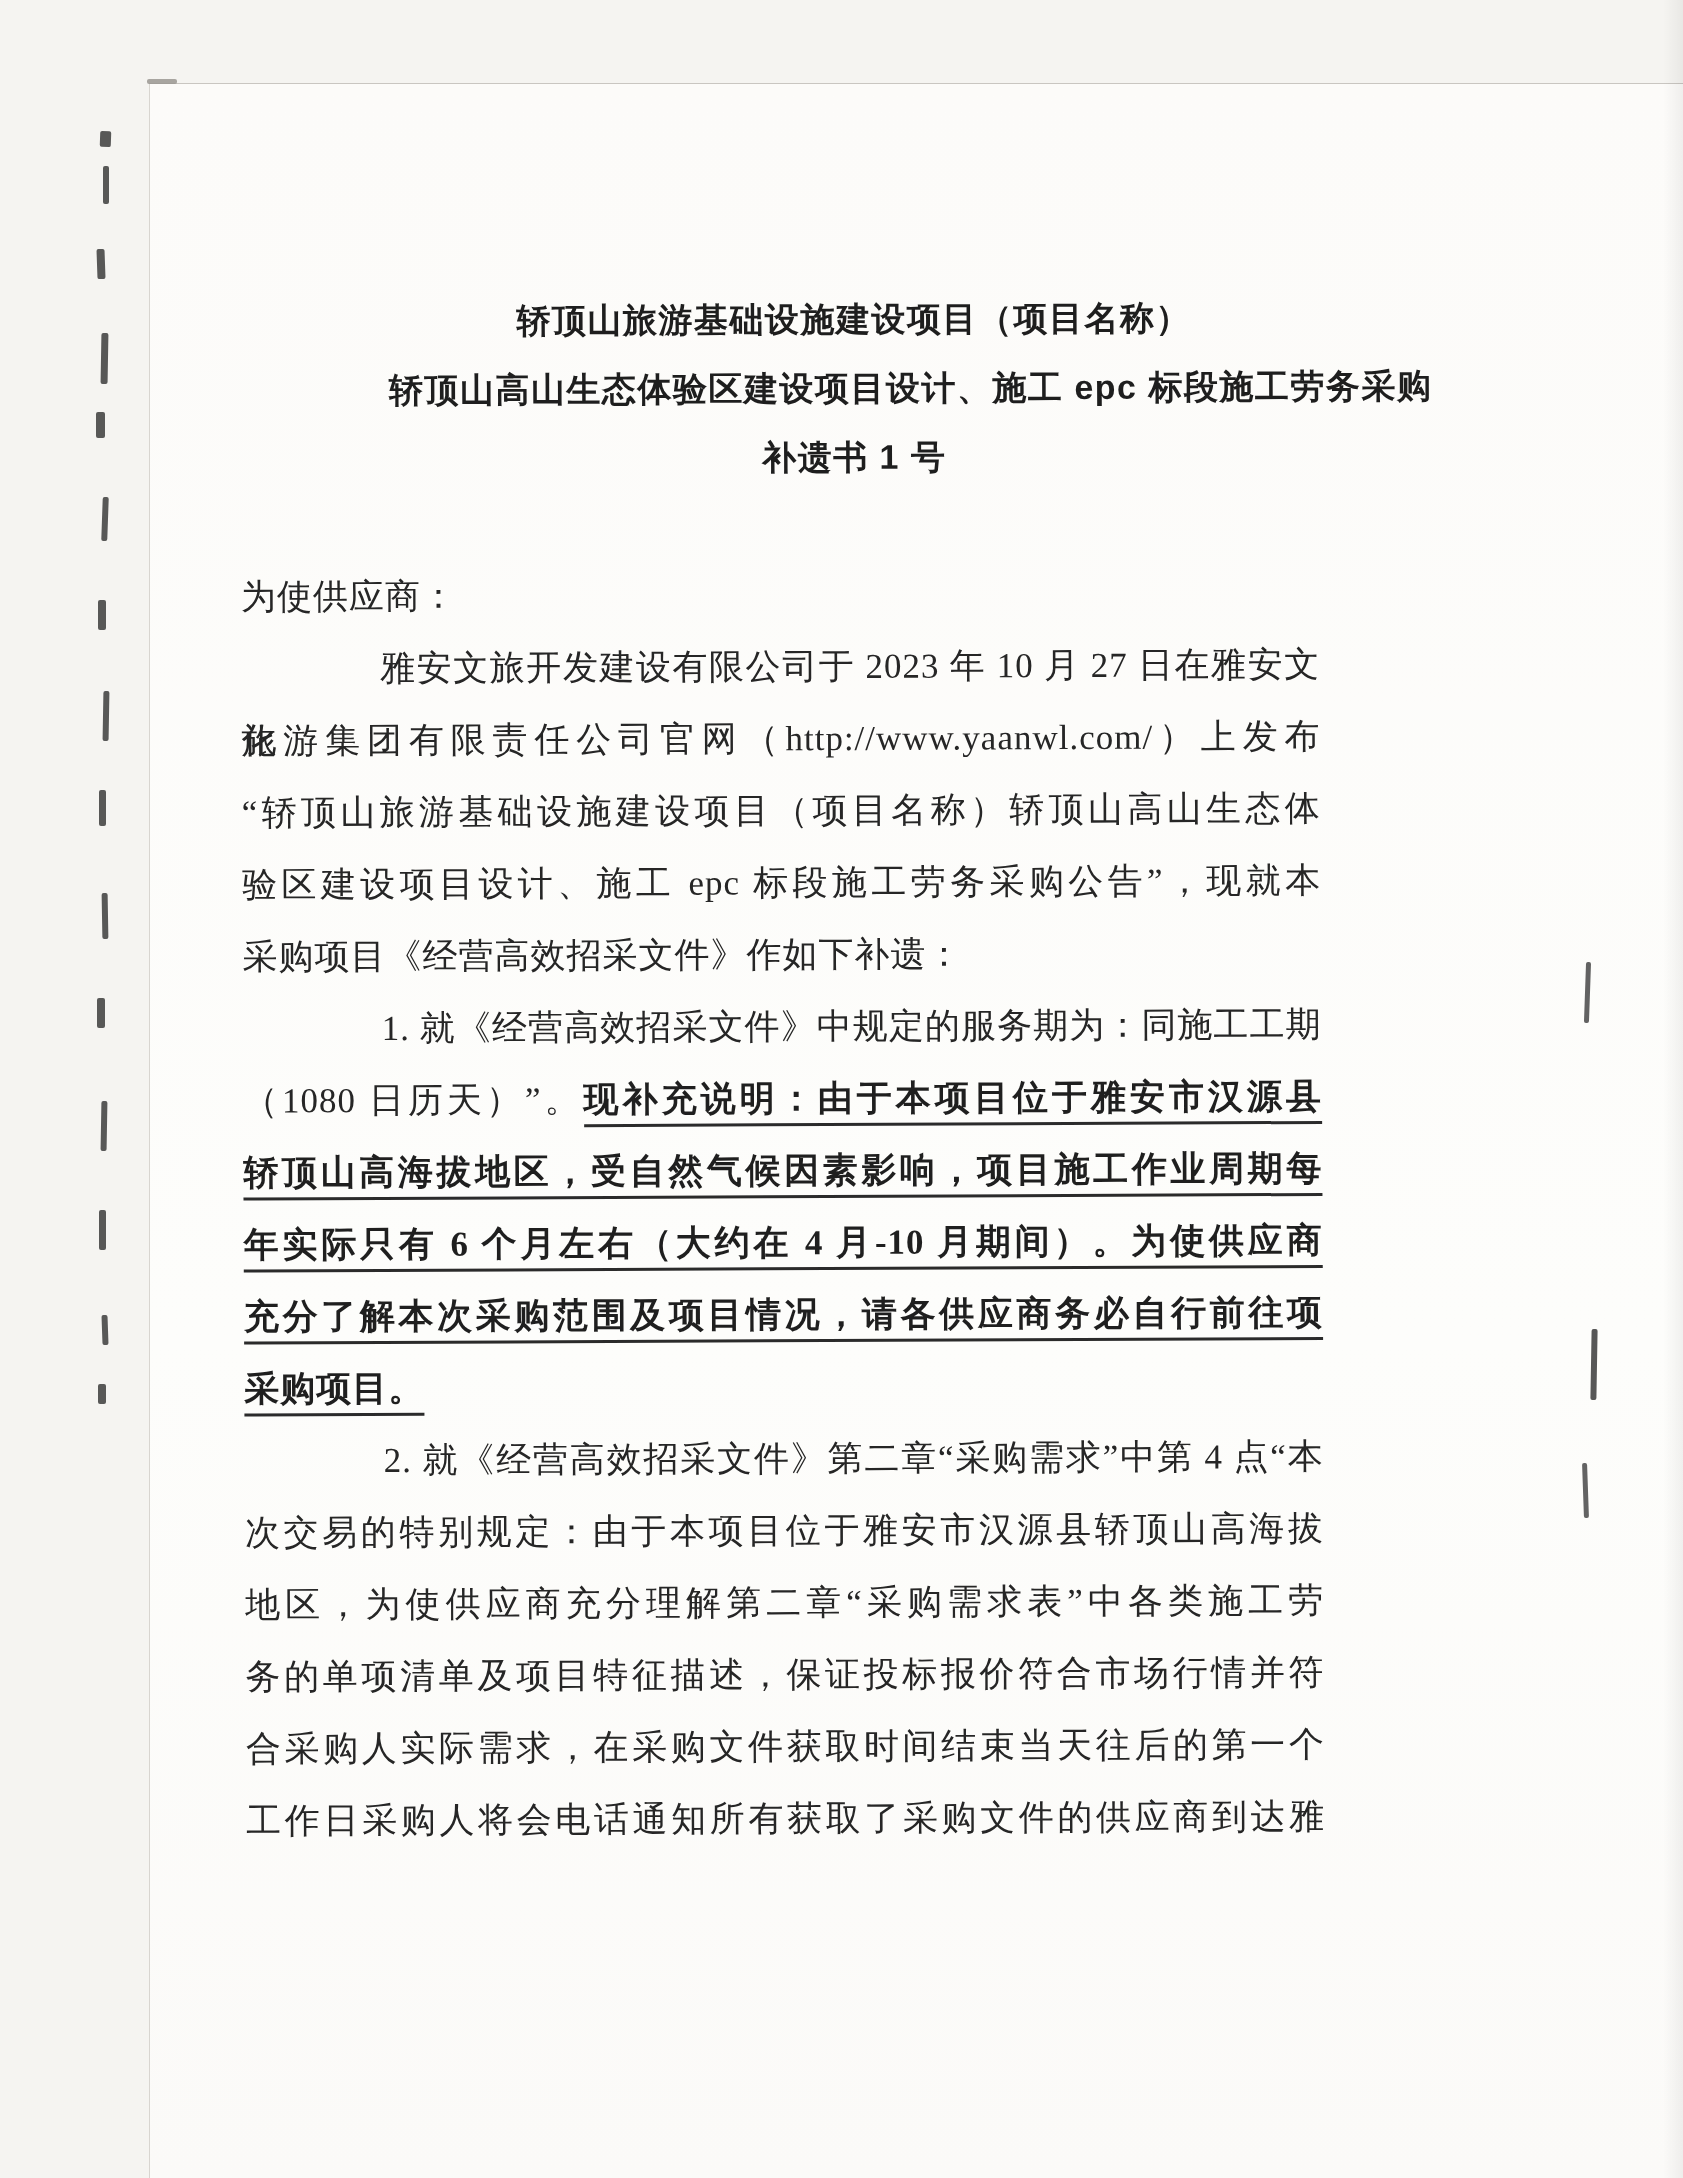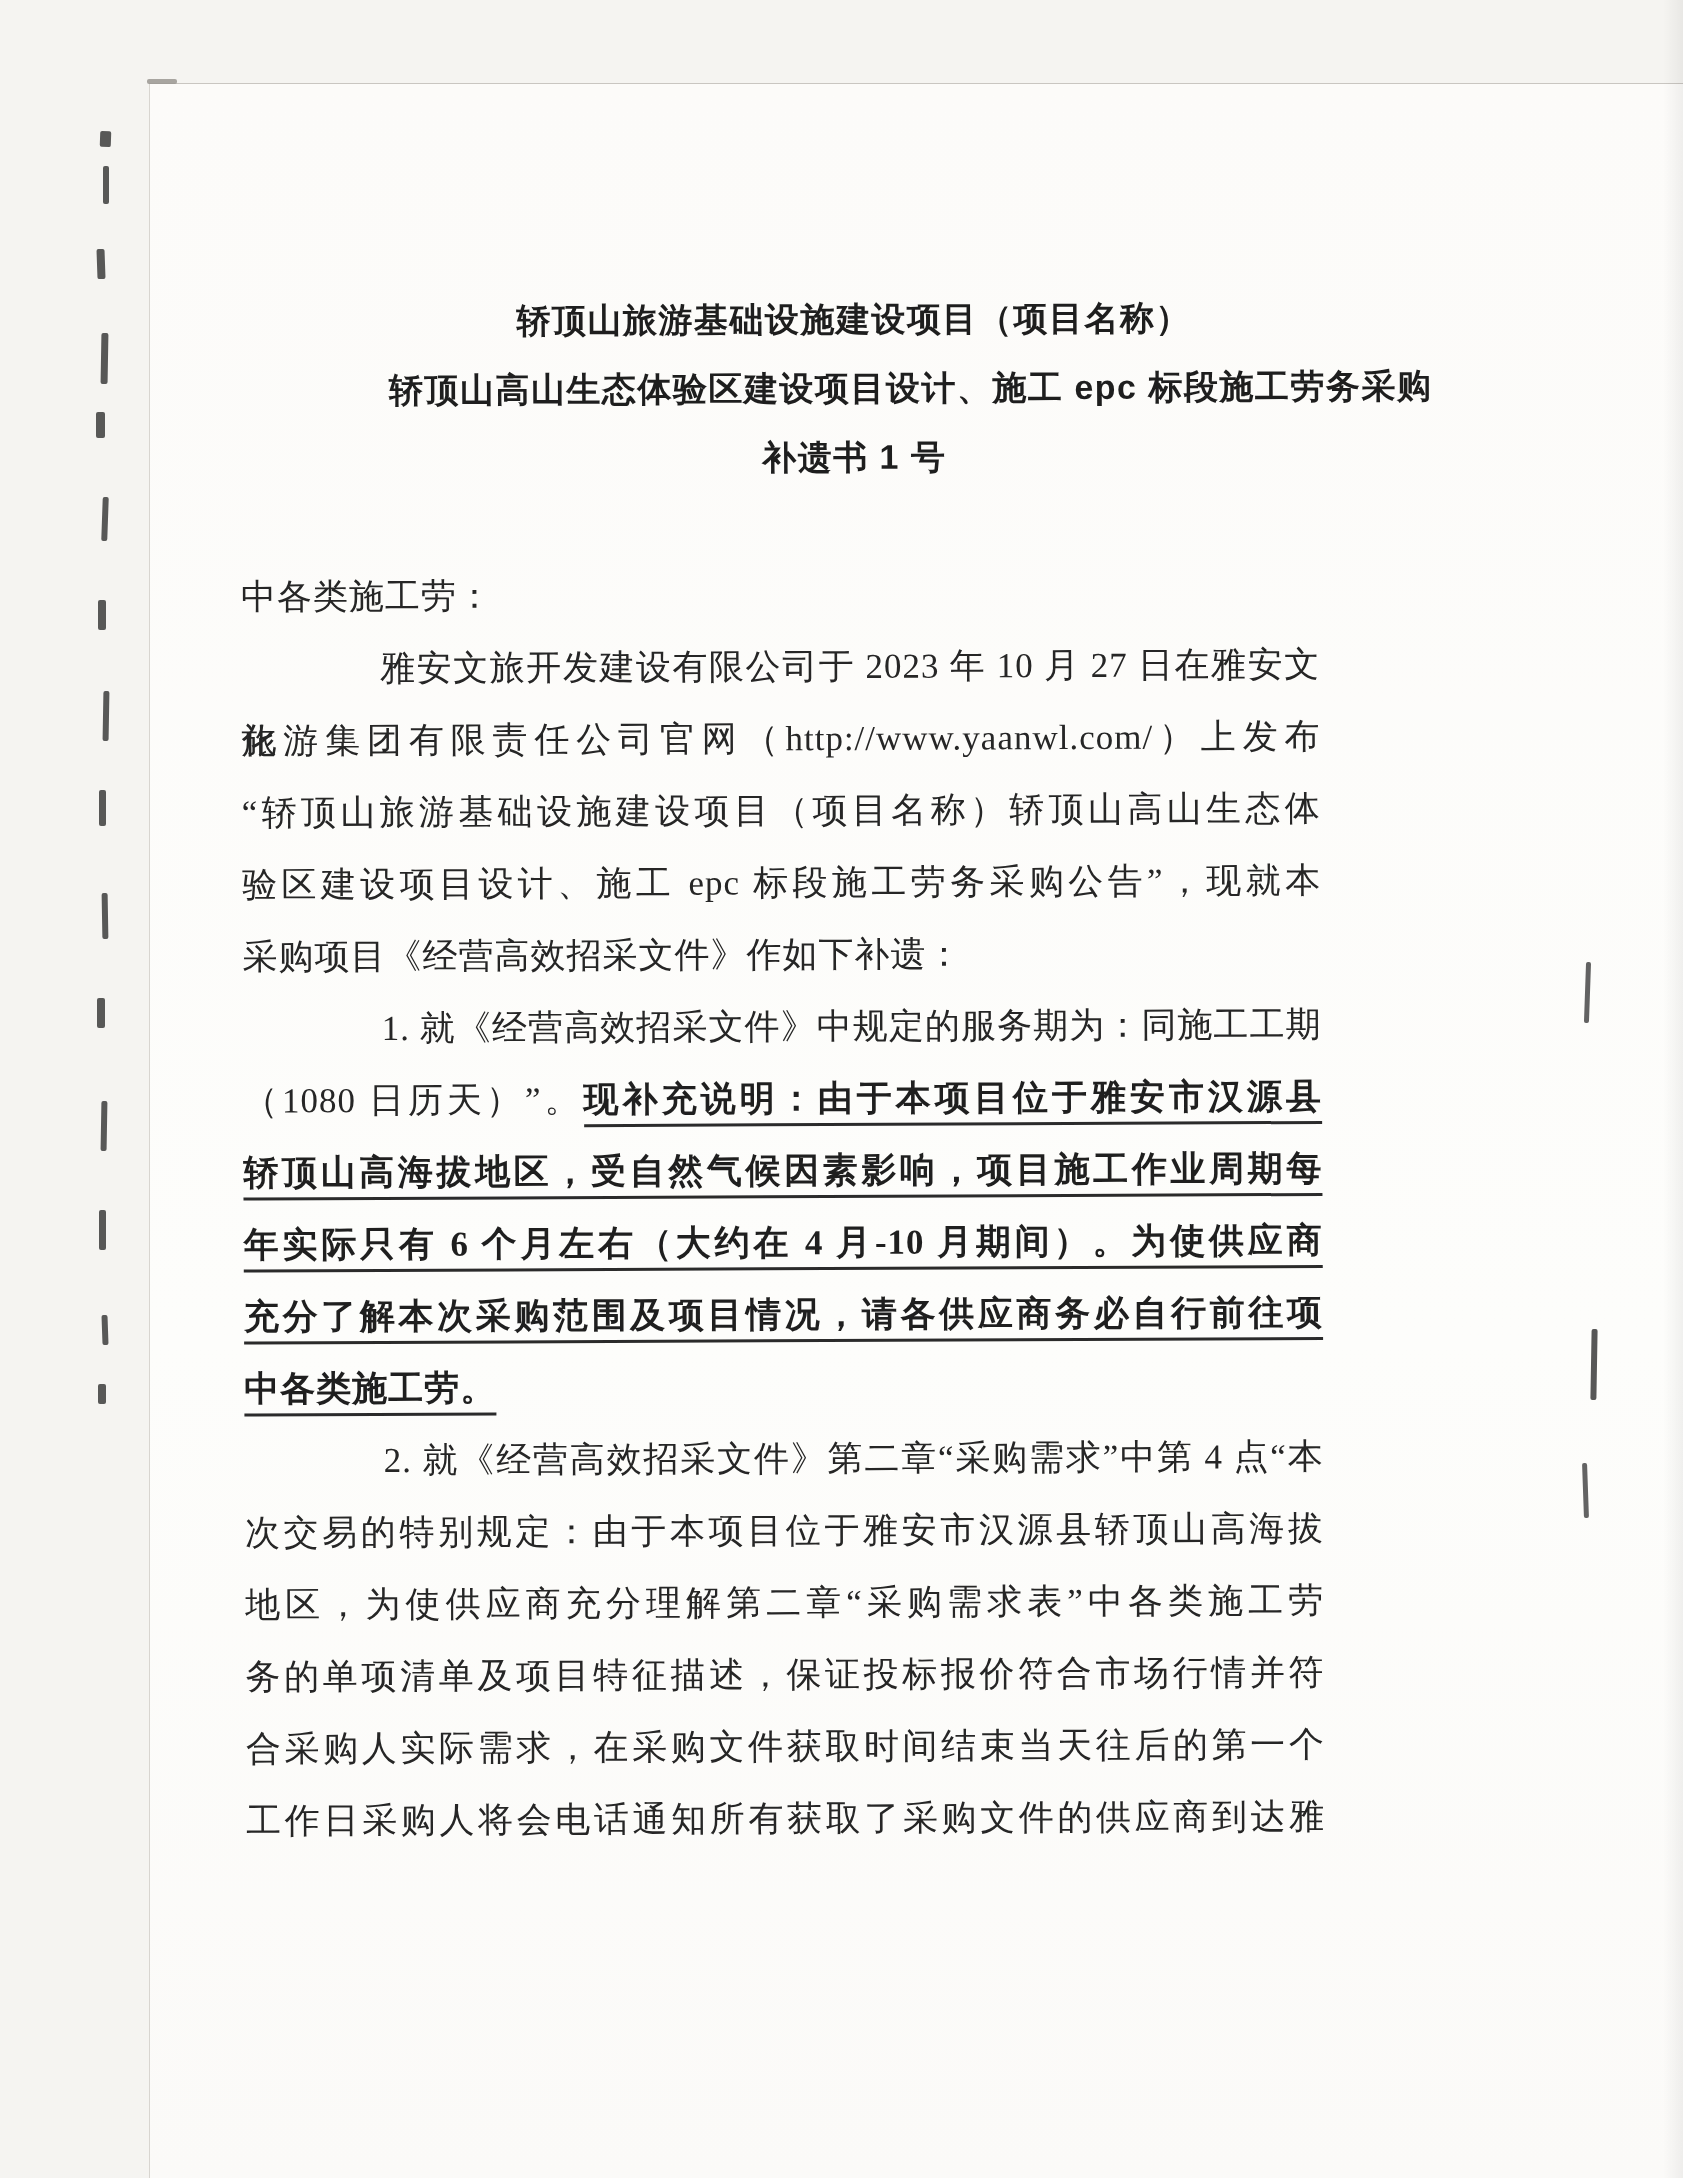--- a/index.html
+++ b/index.html
@@ -83,32 +83,32 @@
   <i class="m" style="left:1583px;top:1463px;width:5px;height:55px;transform:rotate(-2deg);background:#484848;"></i>
 </div>
 
 <div class="tilt">
   <div class="titles">
     <div class="title-line">轿顶山旅游基础设施建设项目（项目名称）</div>
     <div class="title-line">轿顶山高山生态体验区建设项目设计、施工 epc 标段施工劳务采购</div>
     <div class="title-line">补遗书 1 号</div>
   </div>
   <div class="docbody">
-      <div class="line short"><span class="seg">中各类施工劳：</span></div>
+      <div class="line short"><span class="seg">为使供应商：</span></div>
       <div class="line indent"><span class="seg">雅安文旅开发建设有限公司于 2023 年 10 月 27 日在雅安文化</span></div>
       <div class="line"><span class="seg">旅游集团有限责任公司官网（http://www.yaanwl.com/）上发布</span></div>
       <div class="line"><span class="seg">“轿顶山旅游基础设施建设项目（项目名称）轿顶山高山生态体</span></div>
       <div class="line"><span class="seg">验区建设项目设计、施工 epc 标段施工劳务采购公告”，现就本</span></div>
       <div class="line short"><span class="seg">采购项目《经营高效招采文件》作如下补遗：</span></div>
       <div class="line indent"><span class="seg">1. 就《经营高效招采文件》中规定的服务期为：同施工工期</span></div>
       <div class="line"><span class="seg">（1080 日历天）”。</span><span class="seg emph">现补充说明：由于本项目位于雅安市汉源县</span></div>
       <div class="line"><span class="seg emph">轿顶山高海拔地区，受自然气候因素影响，项目施工作业周期每</span></div>
       <div class="line"><span class="seg emph">年实际只有 6 个月左右（大约在 4 月-10 月期间）。为使供应商</span></div>
       <div class="line"><span class="seg emph">充分了解本次采购范围及项目情况，请各供应商务必自行前往项</span></div>
-      <div class="line short"><span class="seg emph">中各类施工劳。</span></div>
+      <div class="line short"><span class="seg emph">采购项目。</span></div>
       <div class="line indent"><span class="seg">2. 就《经营高效招采文件》第二章“采购需求”中第 4 点“本</span></div>
       <div class="line"><span class="seg">次交易的特别规定：由于本项目位于雅安市汉源县轿顶山高海拔</span></div>
       <div class="line"><span class="seg">地区，为使供应商充分理解第二章“采购需求表”中各类施工劳</span></div>
       <div class="line"><span class="seg">务的单项清单及项目特征描述，保证投标报价符合市场行情并符</span></div>
       <div class="line"><span class="seg">合采购人实际需求，在采购文件获取时间结束当天往后的第一个</span></div>
       <div class="line"><span class="seg">工作日采购人将会电话通知所有获取了采购文件的供应商到达雅</span></div>
     </div>
 </div>
 
 <div class="shade"></div>

